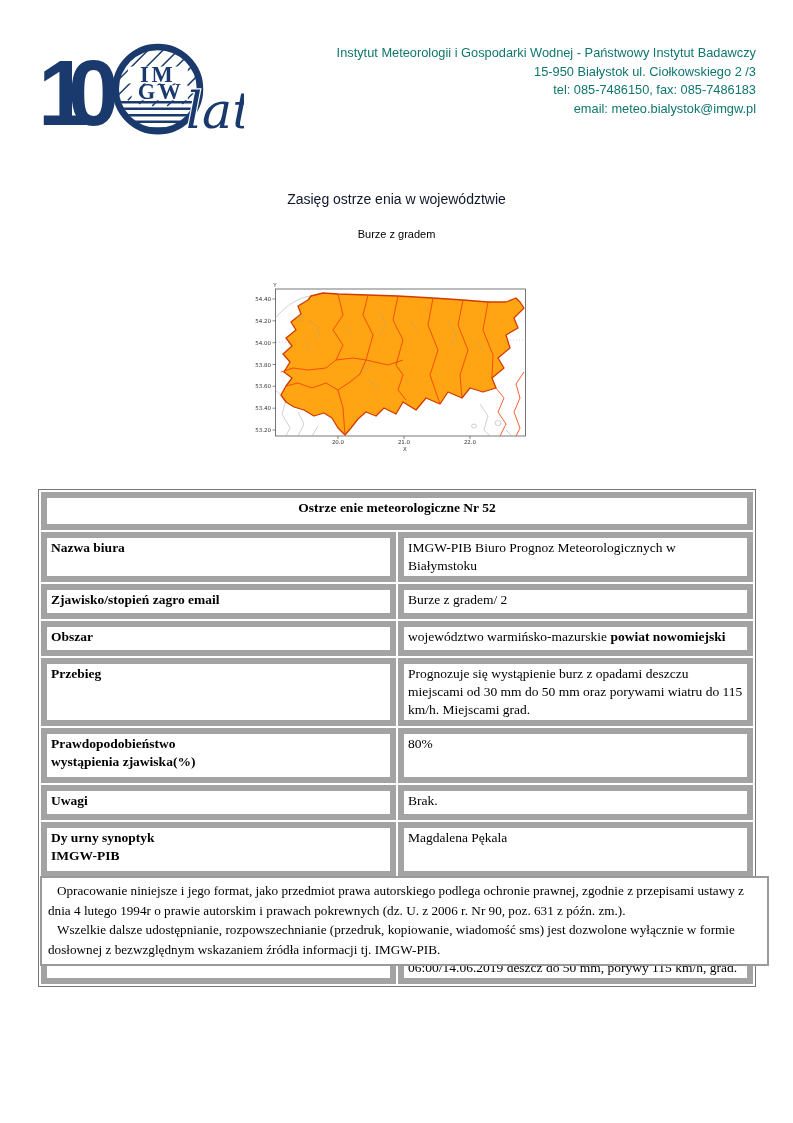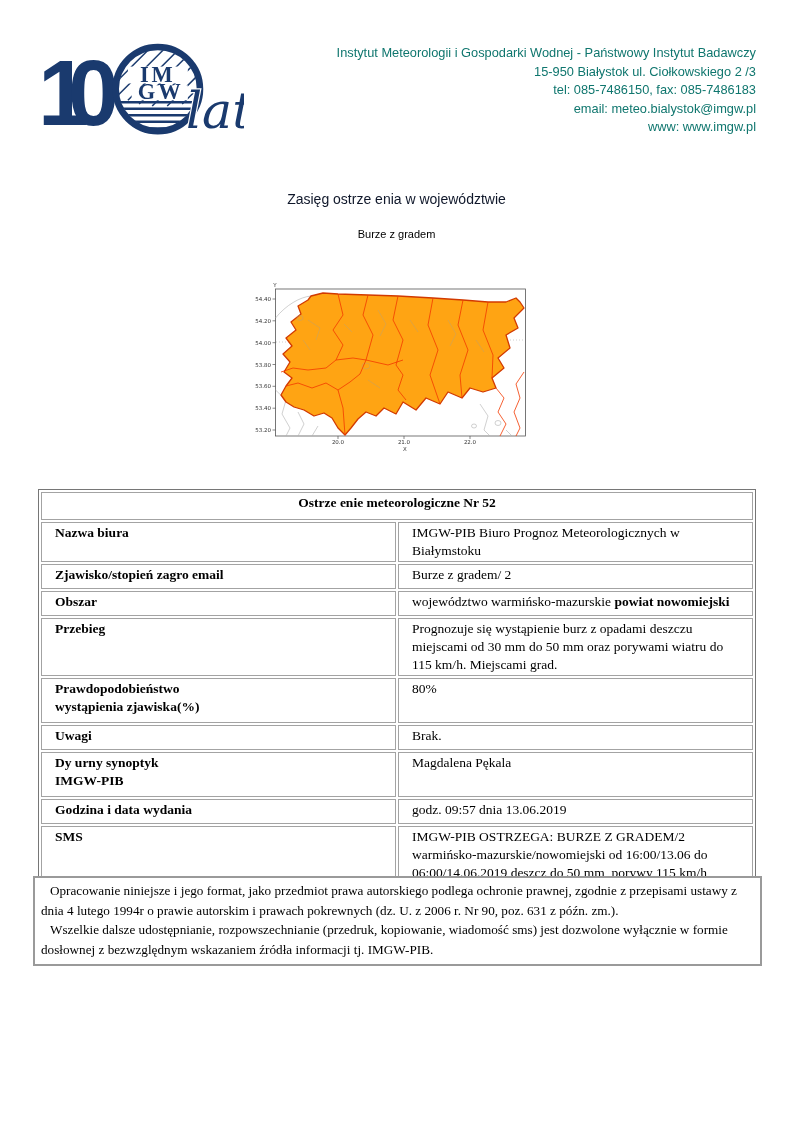--- a/index.html
+++ b/index.html
@@ -27,34 +27,34 @@
   .map-wrap{position:absolute;left:248px;top:280px;width:300px;height:172px;}
   .map-wrap svg{display:block;}
   .tick-label{font-family:"DejaVu Sans",sans-serif;font-size:5.5px;fill:#333;}
   
   .tbl-wrap{position:absolute;left:38px;top:489px;width:718px;}
   table.warn{
     border-collapse:separate;border-spacing:2px;width:718px;table-layout:fixed;
     border:1px solid #767676;background:#fff;
   }
   table.warn td{
-    border:1px solid #a3a3a3;
+    border:6px solid #a3a3a3;
     font-family:"Liberation Serif",serif;font-size:13.5px;line-height:18px;
-    padding:1px 13px;vertical-align:top;color:#000;
+    padding:1px 4px;vertical-align:top;color:#000;
   }
   td.t-title{
     text-align:center;font-weight:bold;font-size:17px;color:#e20e0e;
     height:24px;vertical-align:middle;
   }
   td.lbl{width:188px;font-weight:bold;white-space:pre-line;}
   tr.short td{height:21px;}
   tr.tall td{height:41px;}
   
   .copyright{
-    position:absolute;left:33px;top:876px;width:712px;
+    position:absolute;left:40px;top:876px;width:712px;
     border:2px solid #9a9a9a;background:#fff;
     font-family:"Liberation Serif",serif;font-size:13.2px;line-height:19.5px;
     padding:3px 7px 5px 6px;color:#000;
   }
   .copyright p{margin:0;text-indent:9px;}
 </style>
 </head>
 <body>
 
 <div class="logo">
@@ -90,21 +90,20 @@
     <text x="131" y="63" text-anchor="middle" font-family="Liberation Serif,serif" font-weight="bold" font-size="24" letter-spacing="3" fill="#1a3a6e">GW</text>
     <text x="158" y="94" font-family="DejaVu Serif,serif" font-style="italic" font-size="54" fill="#1a3a6e" stroke="#ffffff" stroke-width="2.5" paint-order="stroke">lat</text>
   </svg>
 </div>
 
 <div class="org">
   <div>Instytut Meteorologii i Gospodarki Wodnej - Państwowy Instytut Badawczy</div>
   <div>15-950 Białystok ul. Ciołkowskiego 2 /3</div>
   <div>tel: 085-7486150, fax: 085-7486183</div>
   <div>email: meteo.bialystok@imgw.pl</div>
-  <div>www: www.imgw.pl</div>
 </div>
 
 <div class="doc-title">Zasięg ostrze enia w województwie</div>
 <div class="doc-subtitle">Burze z gradem</div>
 
 <div class="map-wrap">
 <svg width="300" height="172" viewBox="0 0 300 172">
 
   <rect x="27.5" y="9" width="250" height="147" fill="#ffffff" stroke="#555555" stroke-width="0.8"></rect>
 

